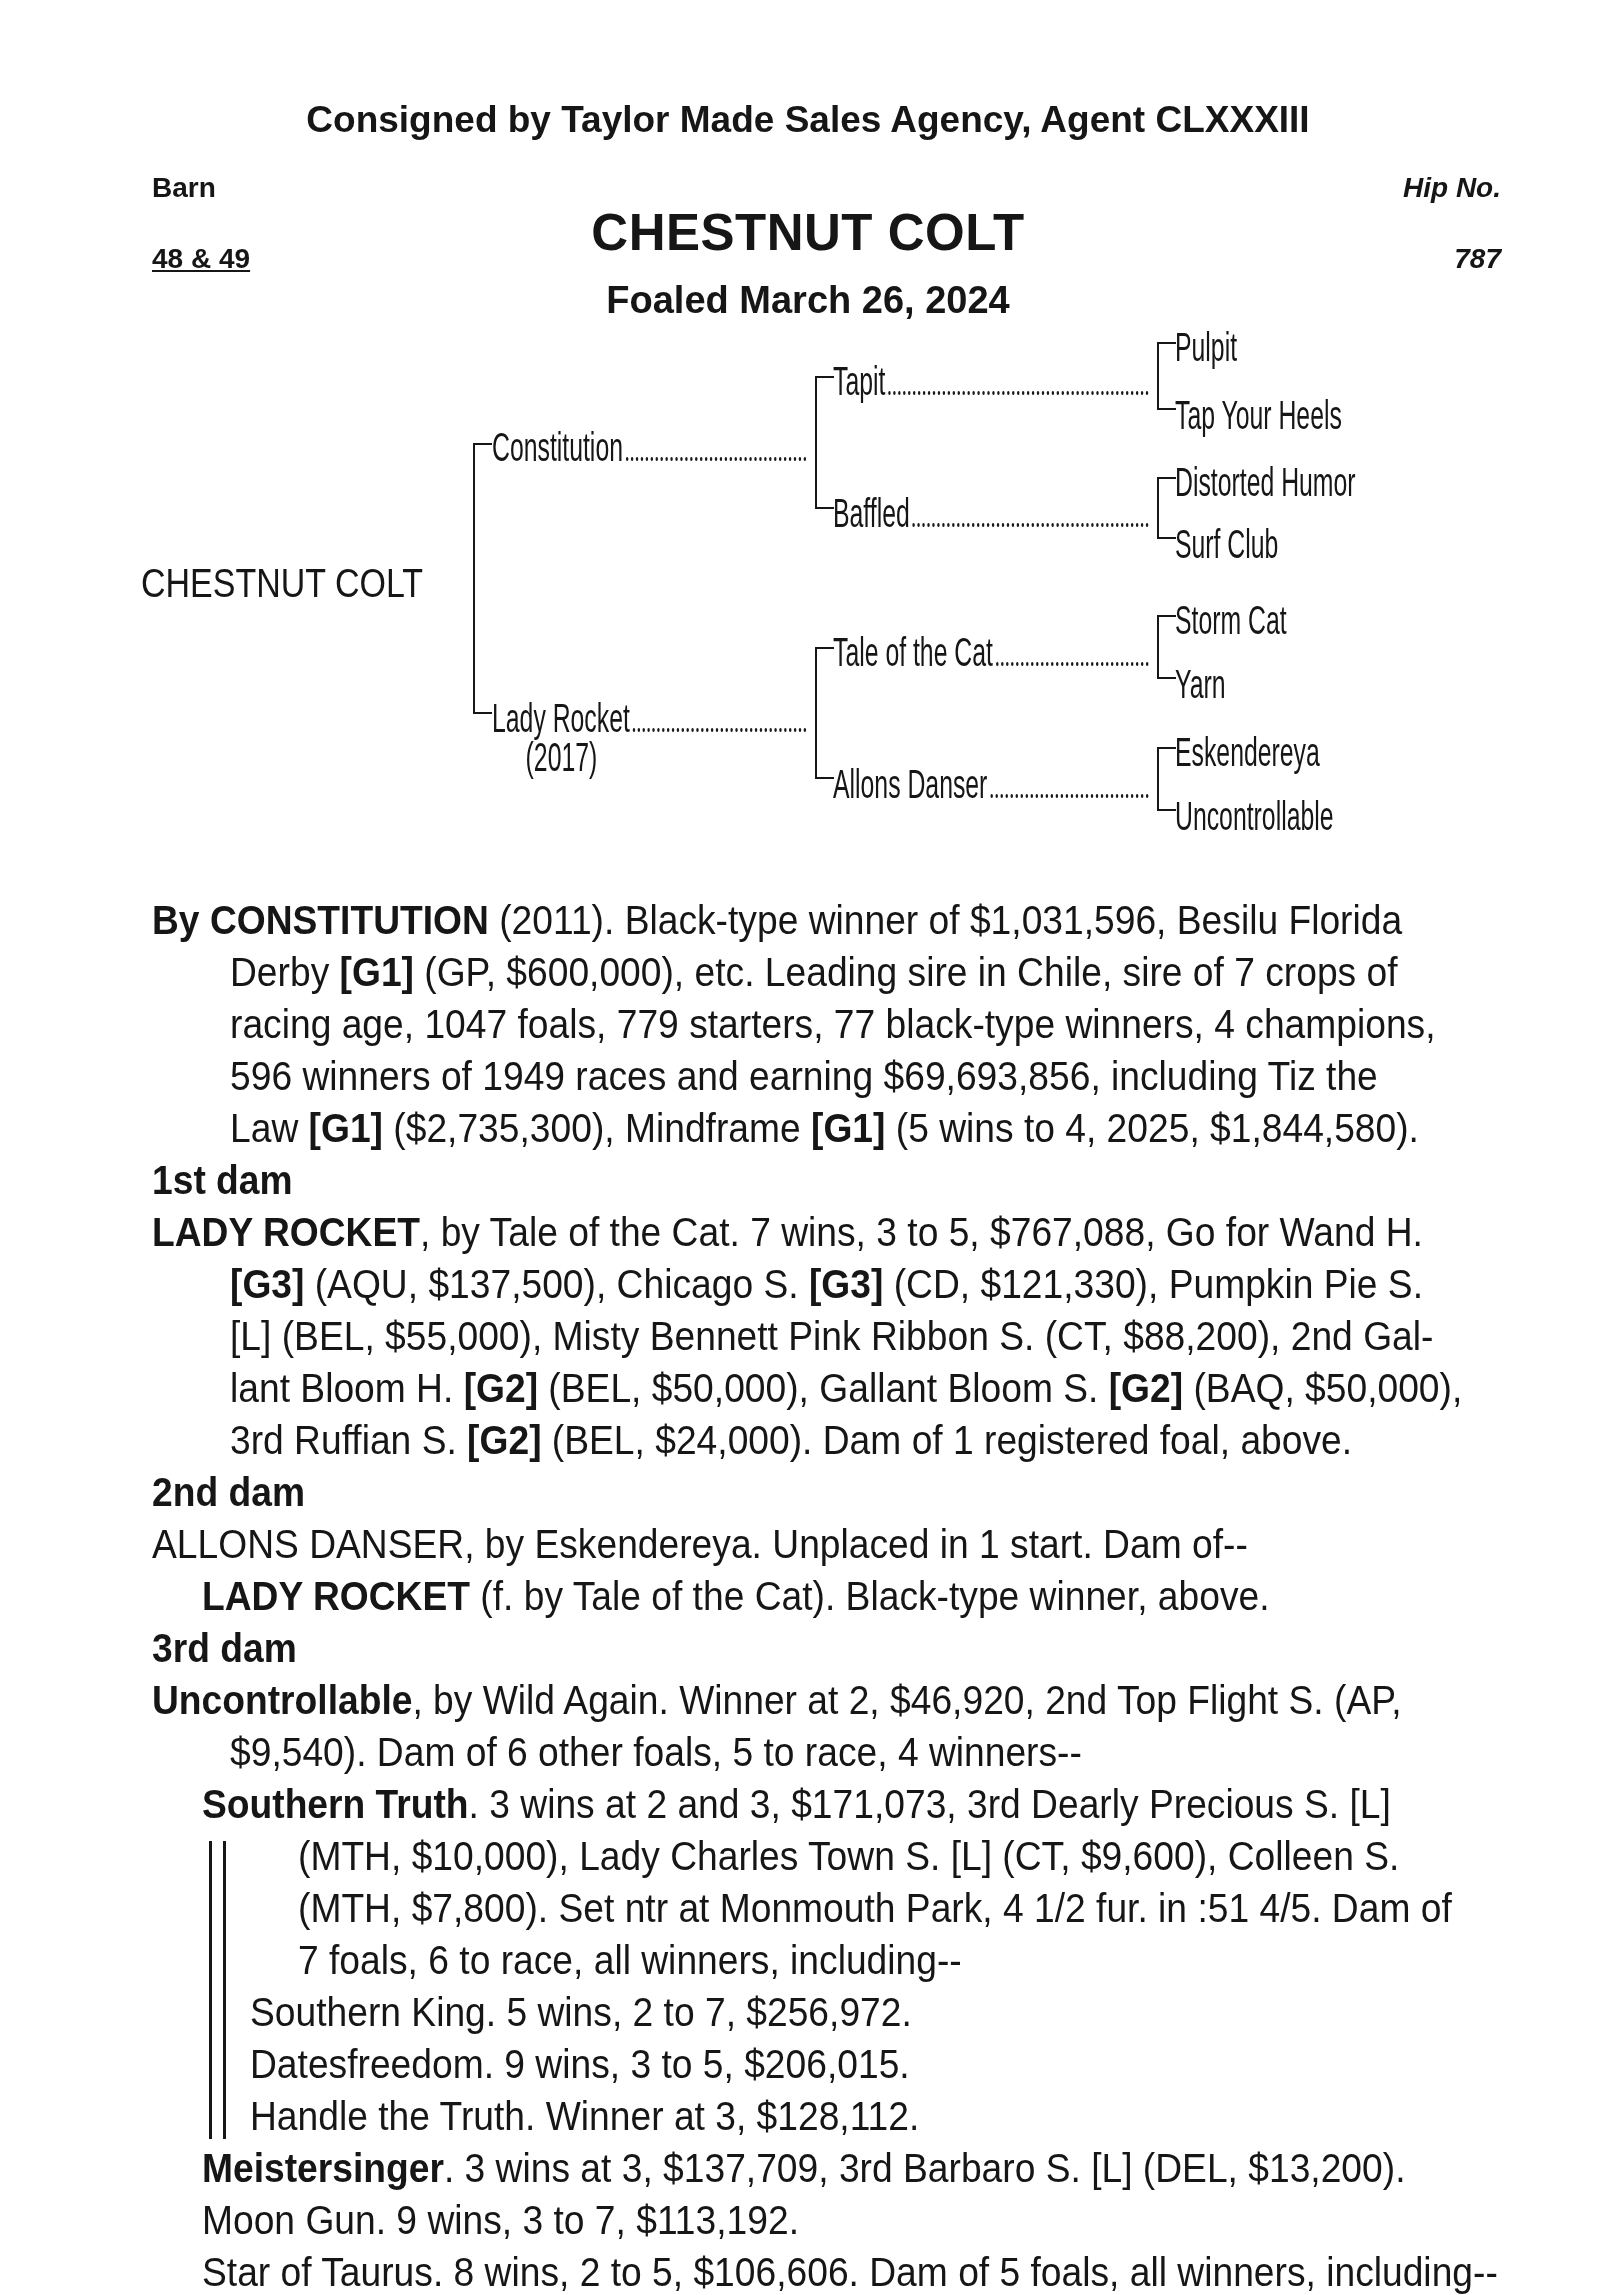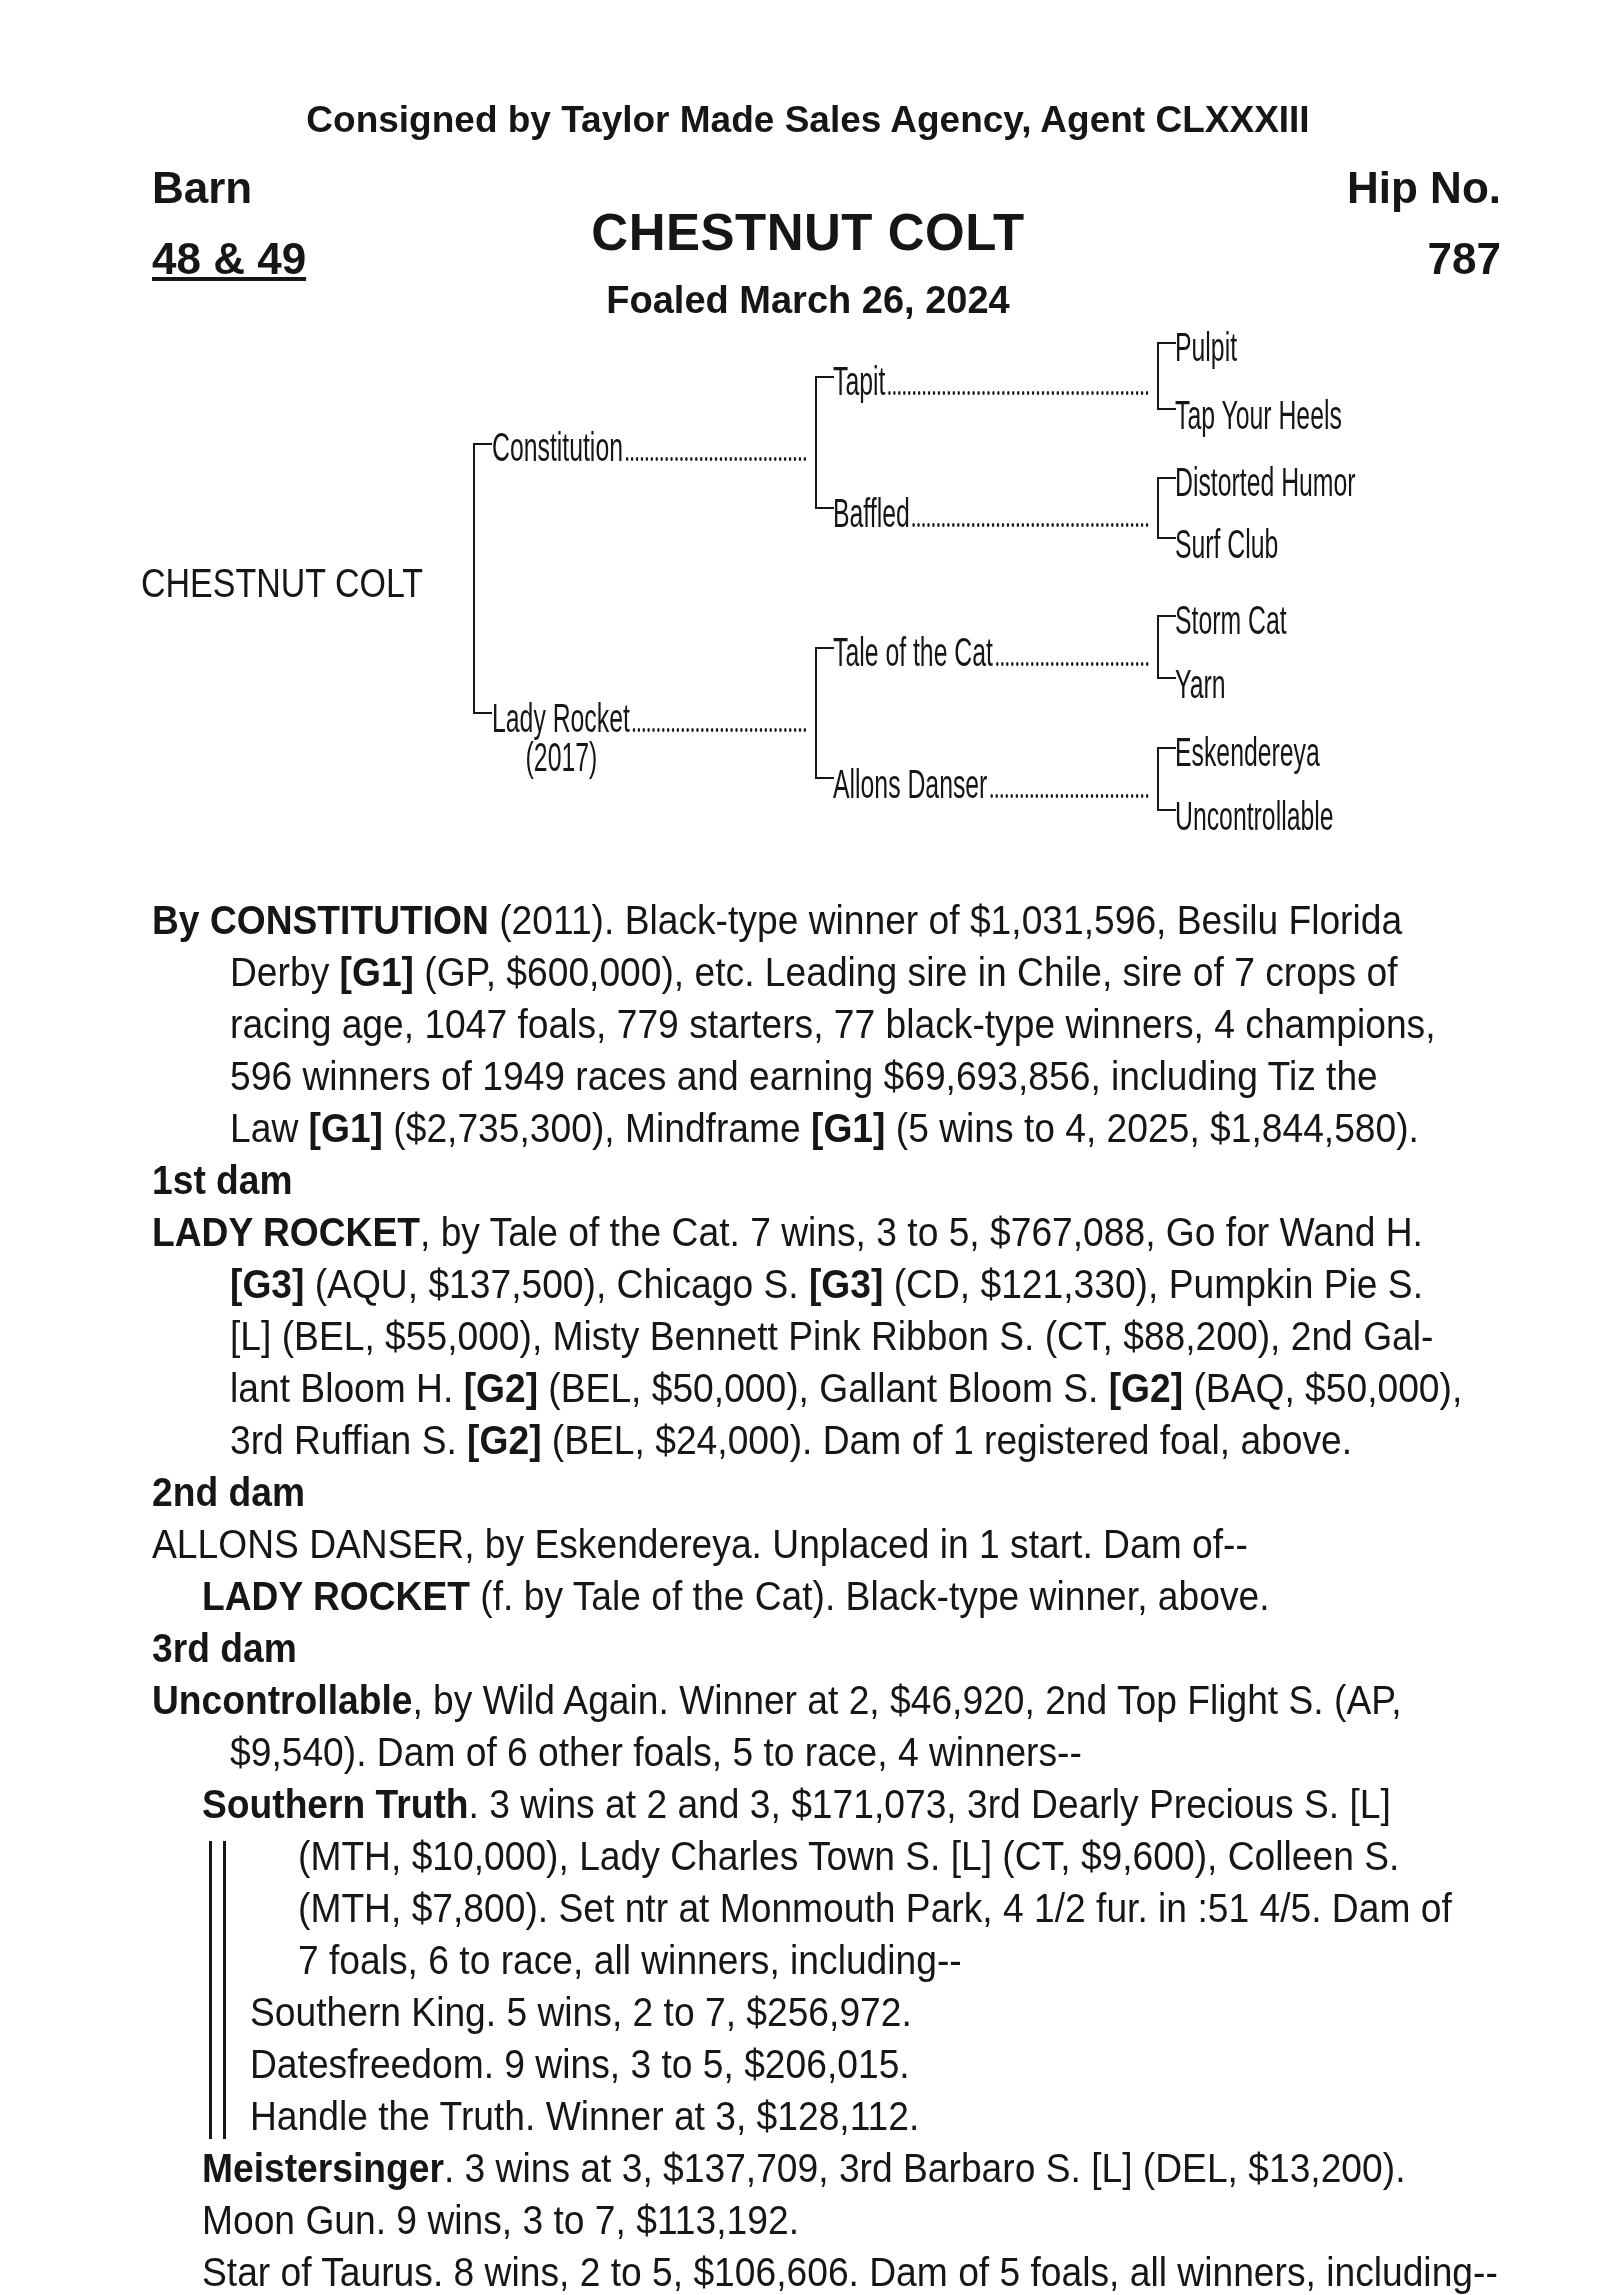--- a/index.html
+++ b/index.html
@@ -1,25 +1,25 @@
 <!DOCTYPE html>
 <html style="font-size:7.3px"><head>
 <meta charset="utf-8">
 <style>
   html,body{margin:0;padding:0;background:#e8e8e8;}
   .page{position:relative;width:1616px;height:3227px;background:#ffffff;
         font-family:"Liberation Sans","DejaVu Sans",sans-serif;color:#161616;overflow:hidden;}
   .abs{position:absolute;}
   .b{font-weight:bold;}
   .center{left:0;width:1616px;text-align:center;}
-  .ra{text-align:right;}
+  .ra{text-align:right;font-style:italic;}
 
   
   .hdr-consignor{top:97px;font-size:37px;font-weight:bold;line-height:46px;}
-  .lbl{font-size:44px;font-weight:bold;line-height:51px;}
+  .lbl{font-size:28px;font-weight:bold;line-height:51px;}
   .title{top:205px;font-size:51px;font-weight:bold;line-height:55px;letter-spacing:0.5px;}
   .foaled{top:278px;font-size:38px;font-weight:bold;line-height:44px;}
 
   
   .tnode{position:absolute;font-size:40px;line-height:46px;white-space:pre;}
   .tnode.row{display:flex;align-items:baseline;transform:scaleX(0.62);transform-origin:0 50%;}
   .tnode.plain{transform:scaleX(0.62);transform-origin:0 50%;}
   .tnode.subject{transform:scaleX(0.85);transform-origin:0 50%;}
   .tnote{position:absolute;font-size:40px;line-height:46px;text-align:center;
          transform:scaleX(0.62);transform-origin:0 50%;}

